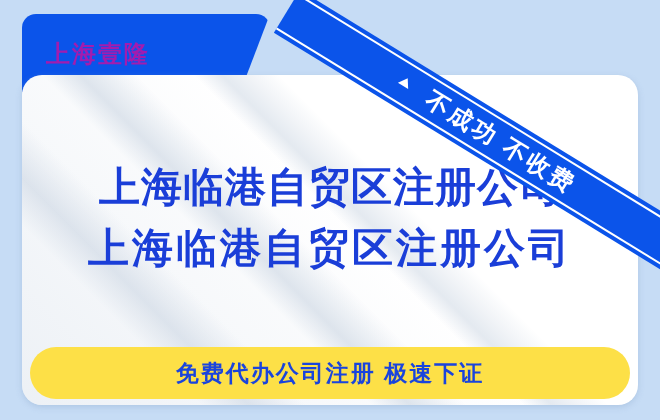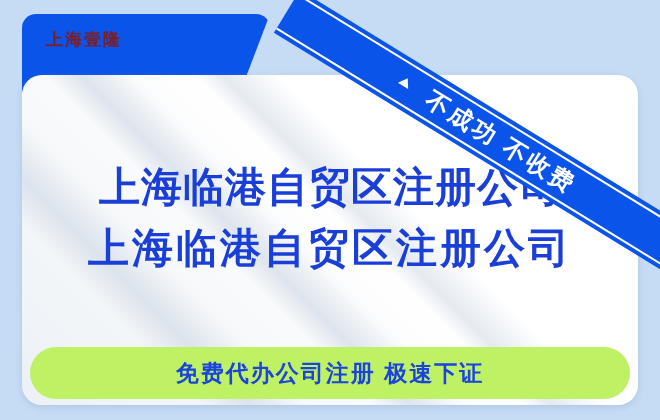--- a/index.html
+++ b/index.html
@@ -30,24 +30,24 @@
     height: 78px;
     background: #0b54ea;
     border-radius: 14px 14px 0 0;
     -webkit-clip-path: polygon(0 0, 100% 0, 88% 100%, 0 100%);
     clip-path: polygon(0 0, 100% 0, 88% 100%, 0 100%);
     z-index: 3;
   }
   #brand-tab-label {
     position: absolute;
     left: 46px;
-    top: 25px;
+    top: 39px;
     width: 180px;
-    color: #7f1d1d;
-    font-size: 17px;
+    color: #a21caf;
+    font-size: 24px;
     font-weight: bold;
     letter-spacing: 2px;
     line-height: 30px;
     white-space: nowrap;
     z-index: 4;
   }
 
   
   #main-card {
     position: absolute;
@@ -97,21 +97,21 @@
   #headline .line2 { letter-spacing: 3px; }
 
   
   #cta-pill {
     position: absolute;
     left: 30px;
     top: 347px;
     width: 600px;
     height: 52px;
     border-radius: 26px;
-    background: #bef264;
+    background: #fde047;
     z-index: 6;
     display: flex;
     align-items: center;
     justify-content: center;
   }
   #cta-pill-label {
     color: #1a44dd;
     font-size: 23px;
     font-weight: bold;
     letter-spacing: 2px;

